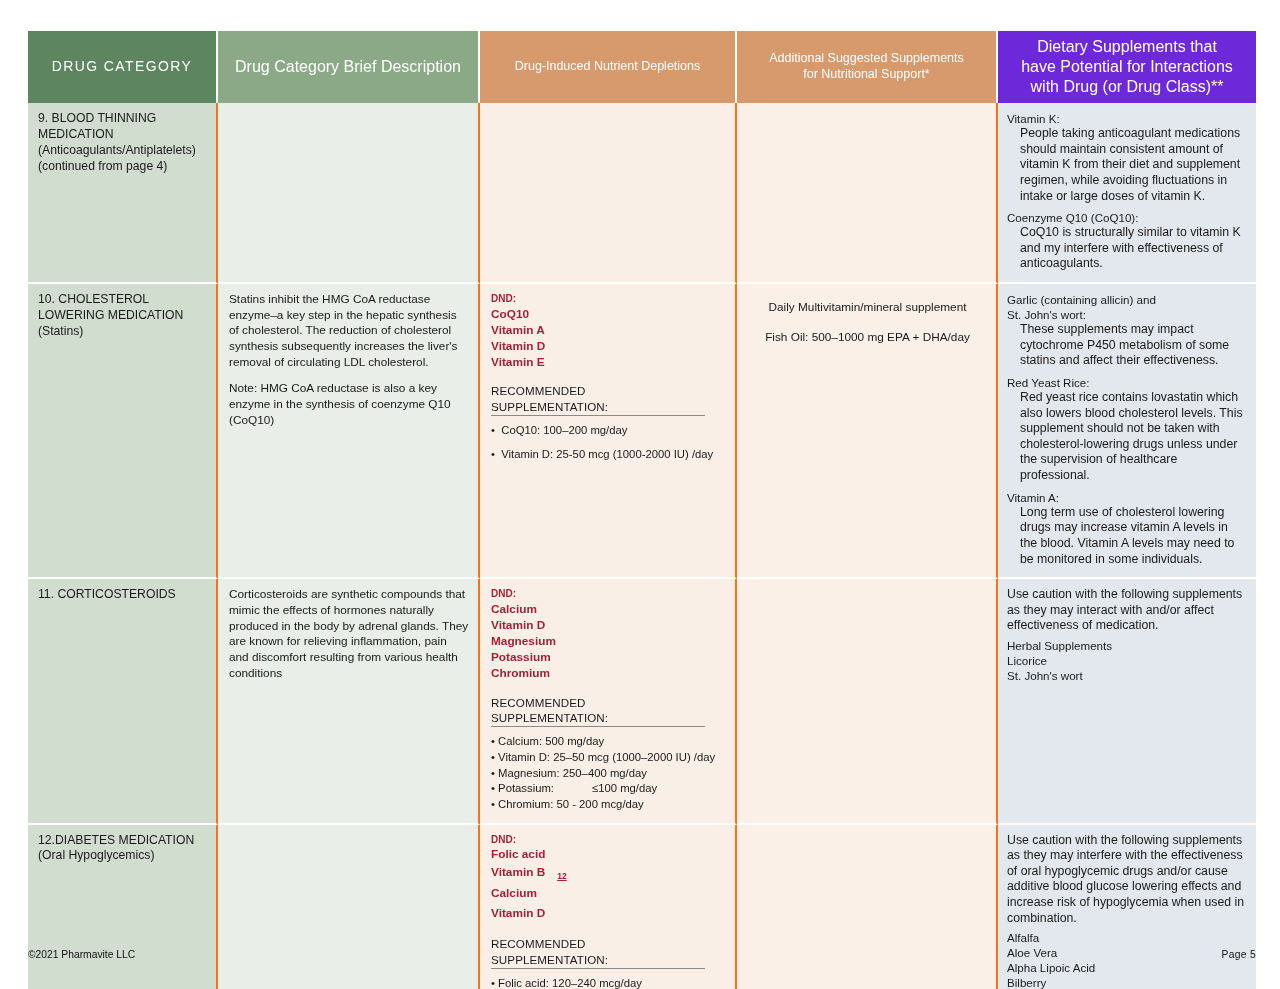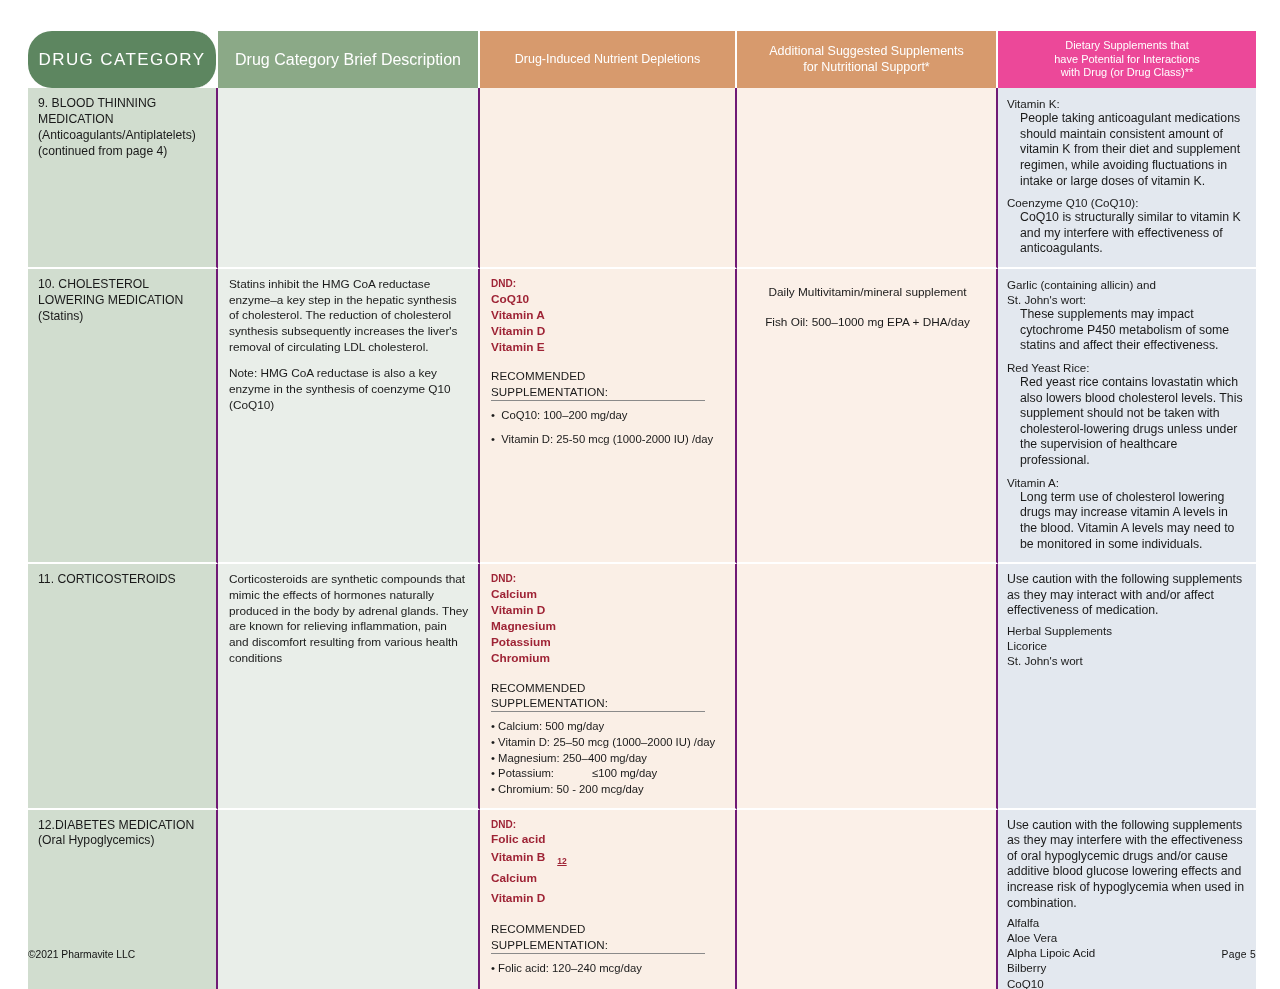--- a/index.html
+++ b/index.html
@@ -40,56 +40,55 @@
     color: #ffffff;
     font-weight: normal;
     padding: 6px 8px;
     height: 57px;
     box-sizing: border-box;
     border-right: 2px solid #ffffff;
     line-height: 1.25;
   }
   th.h-cat {
     background: #5d8660;
-    font-size: 17px;
+    font-size: 14px;
     letter-spacing: 1.4px;
     font-weight: normal;
-    border-radius: 24px;
   }
   th.h-desc {
     background: #8ba987;
     font-size: 16px;
   }
   th.h-dnd {
     background: #d79a6d;
     font-size: 12.5px;
   }
   th.h-add {
     background: #d79a6d;
     font-size: 12.5px;
   }
   th.h-inter {
-    background: #ec4899;
-    font-size: 11px;
+    background: #6d28d9;
+    font-size: 16px;
     border-right: none;
   }
 
   
   col.c1 { width: 190px; }
   col.c2 { width: 262px; }
   col.c3 { width: 257px; }
   col.c4 { width: 261px; }
   col.c5 { width: 258px; }
 
   
   tbody td {
     vertical-align: top;
     padding: 8px 9px 10px 9px;
     box-sizing: border-box;
-    border-right: 2px solid #701a75;
+    border-right: 2px solid #f97316;
     border-bottom: 2px solid #ffffff;
     font-size: 11.5px;
     line-height: 1.32;
   }
   td.c-cat {
     background: #d1ddcf;
     font-size: 12.2px;
     line-height: 1.3;
     padding-left: 10px;
   }

